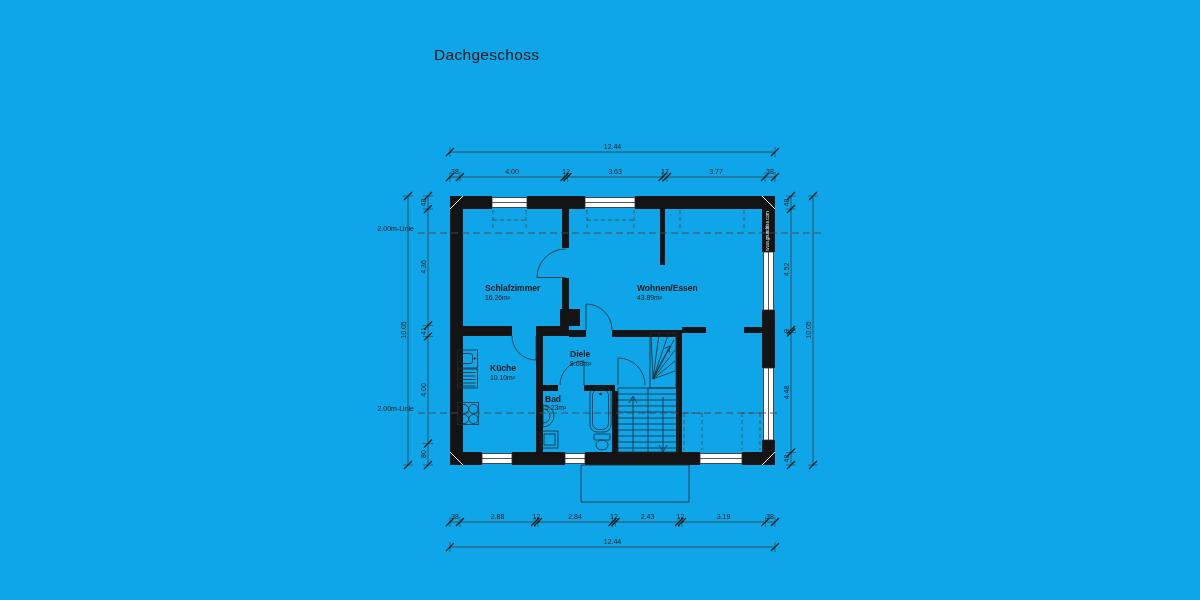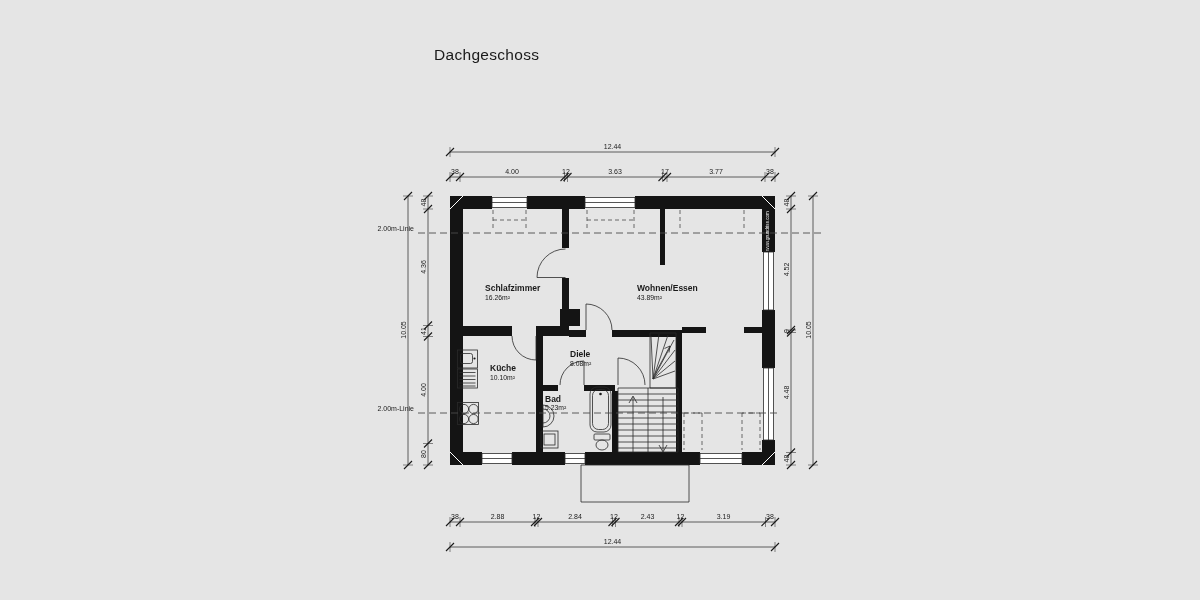--- a/index.html
+++ b/index.html
@@ -1,16 +1,16 @@
 <!DOCTYPE html>
 <html><head>
 <meta charset="utf-8">
 <style>
   html,body{margin:0;padding:0;background:#ffffff;}
-  .canvas{position:relative;width:1200px;height:600px;background:#e5e5e5;overflow:hidden;
+  .canvas{position:relative;width:1200px;height:600px;background:#0ea5e9;overflow:hidden;
           font-family:"Liberation Sans",sans-serif;}
   svg{position:absolute;left:0;top:0;}
   text{fill:#1a1a1a;}
   .title{font-size:15.5px;letter-spacing:.3px;}
   .room-name{font-size:8.5px;font-weight:bold;}
   .room-area{font-size:6.8px;}
   .dim{font-size:7px;fill:#222;}
   .note{font-size:7px;fill:#222;}
   .wm{font-size:4.6px;fill:#ffffff;}
   .wall{fill:#141414;stroke:none;}

